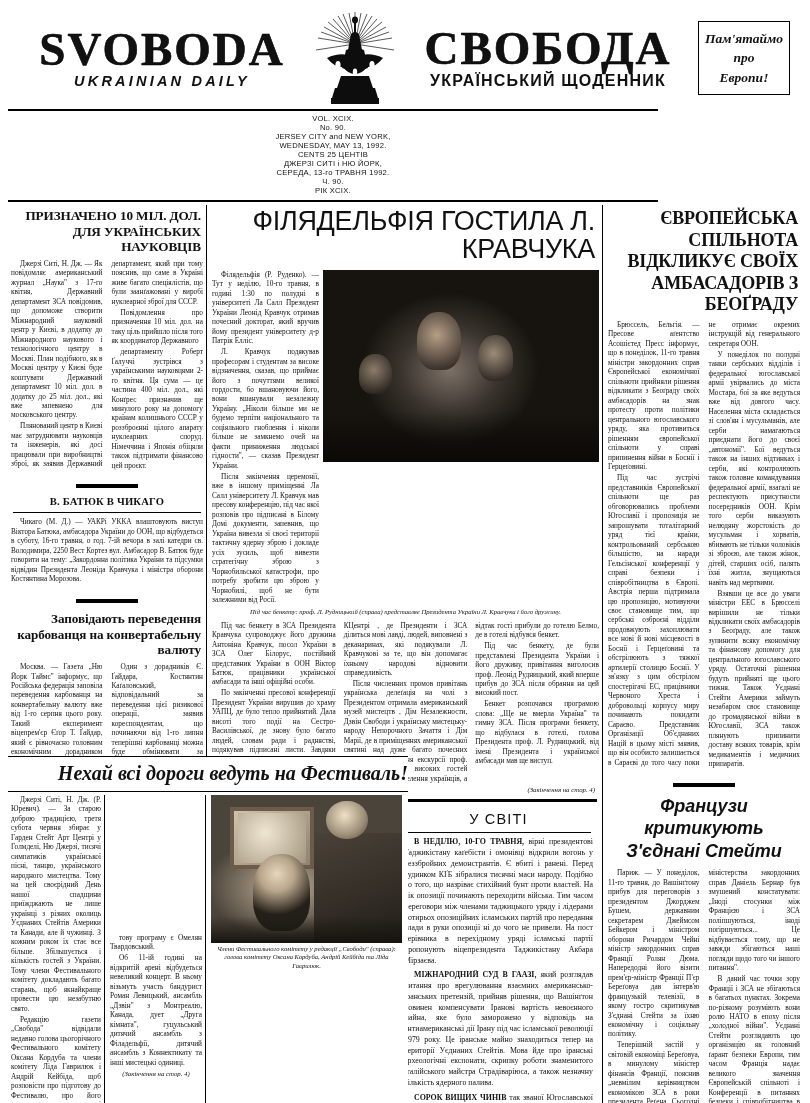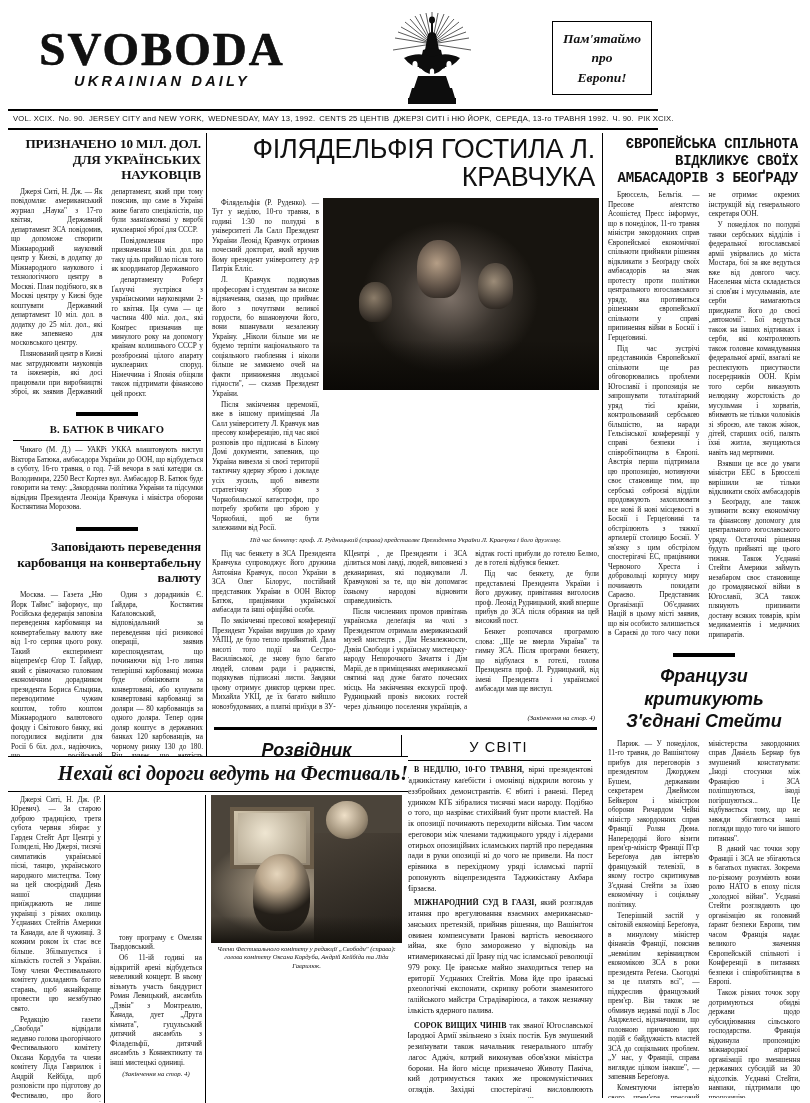--- a/index.html
+++ b/index.html
@@ -39,42 +39,43 @@
   .rule-thick { border-top:2.6px solid #000; margin:3px 0 0 0; }
   .rule-thin  { border-top:1px solid #000; margin:0; }
   .rule-med   { border-top:1.6px solid #000; }
 
   
   .dateline {
     display:flex; align-items:center; justify-content:space-between;
     font-family:"Liberation Sans","DejaVu Sans",sans-serif;
     font-size:7.6px; letter-spacing:0.25px; padding:2.5px 3px 2.5px 3px;
     white-space:nowrap;
+    flex-direction:column;
   }
   .dateline span { padding:0 2px; }
 
   
   .main {
     display:grid;
     grid-template-columns:198px 3px 393px 3px 198px;
     margin-top:3px; height:965px;
   }
   .vdiv { border-left:1px solid #000; }
 
   .col { overflow:hidden; }
 
   
   h2.hl-serif {
     font-family:"Liberation Serif","DejaVu Serif",serif;
     font-weight:bold; font-size:13.2px; line-height:1.18; text-align:right;
     margin:3px 2px 4px 2px; letter-spacing:-0.1px;
   }
   h2.hl-sans {
-    font-family:Liberation Mono, monospace;
-    font-weight:bold; font-size:14px; line-height:1.2; text-align:right;
+    font-family:Liberation Serif, serif;
+    font-weight:bold; font-size:18px; line-height:1.2; text-align:right;
     margin:3px 2px 4px 2px; letter-spacing:-0.2px;
   }
   h1.main-hl {
     font-family:"Liberation Sans","DejaVu Sans",sans-serif;
     font-weight:normal; font-size:27px; line-height:1.05; text-align:right;
     margin:2px 4px 6px 2px; letter-spacing:-0.3px;
   }
   h3.sec-hl {
     font-family:"Liberation Sans","DejaVu Sans",sans-serif;
     font-weight:bold; font-style:italic; font-size:18px; line-height:1.25;
@@ -195,20 +196,24 @@
           <path d="M18 88 l48 0 l0 6 l-48 0 z"></path>
         </g>
         <g fill="#fff">
           <ellipse cx="25" cy="55" rx="2.6" ry="4"></ellipse>
           <ellipse cx="59" cy="55" rx="2.6" ry="4"></ellipse>
           <ellipse cx="42" cy="62" rx="2.2" ry="3.4"></ellipse>
         </g>
       </svg>
     </div>
 
+    <div class="logo-right">
+      <div class="big-title">СВОБОДА</div>
+      <div class="sub-title ua">УКРАЇНСЬКИЙ ЩОДЕННИК</div>
+    </div>
 
     <div class="remember-box">
       <div>Пам'ятаймо</div>
       <div>про</div>
       <div>Европи!</div>
     </div>
   </div>
 
   <div class="rule-thick"></div>
 

